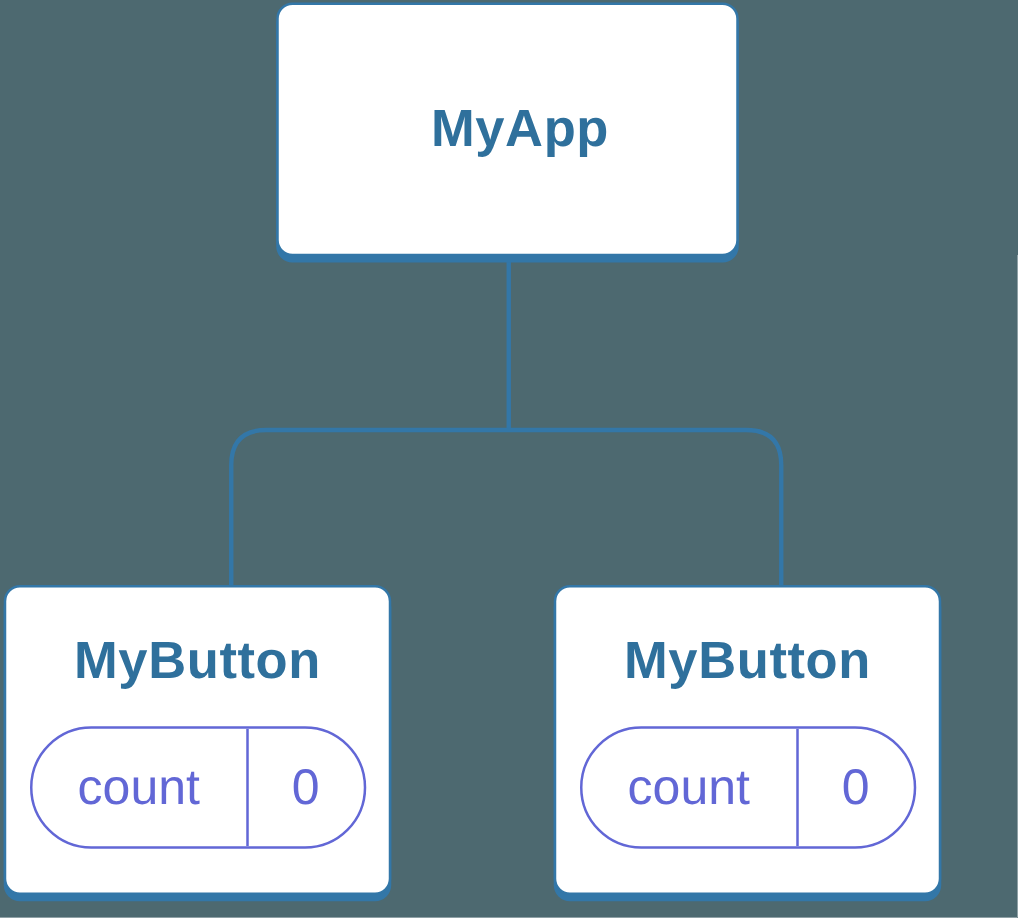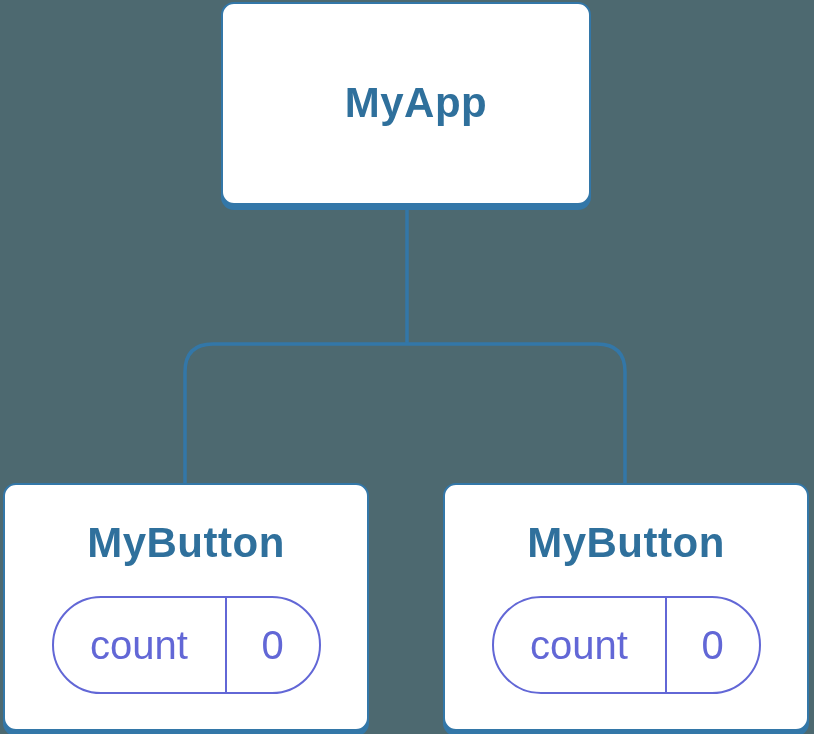--- a/index.html
+++ b/index.html
@@ -39,22 +39,22 @@
     box-sizing: border-box;
   }
   .root-card {
     left: 221px;
     top: 2px;
     width: 370px;
     height: 203px;
     padding-left: 20px;
   }
   .child-card {
-    top: 483px;
-    width: 366px;
+    top: 468px;
+    width: 310px;
     height: 248px;
     gap: 30px;
   }
   .child-left  { left: 3px; }
   .child-right { left: 443px; }
   .component-title {
     color: var(--component-title, #2F709C);
     font-size: 42px;
     font-weight: 600;
     letter-spacing: 0.5px;

